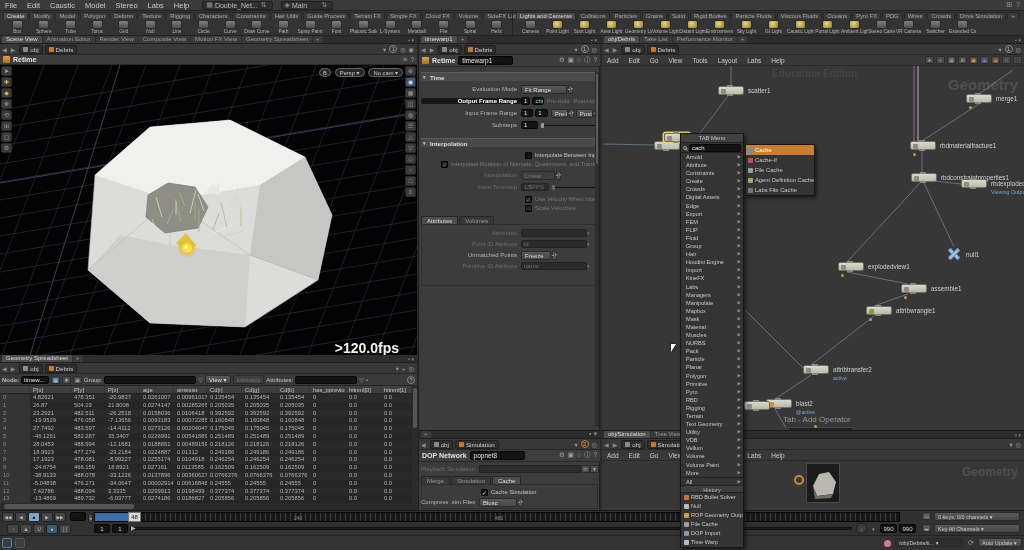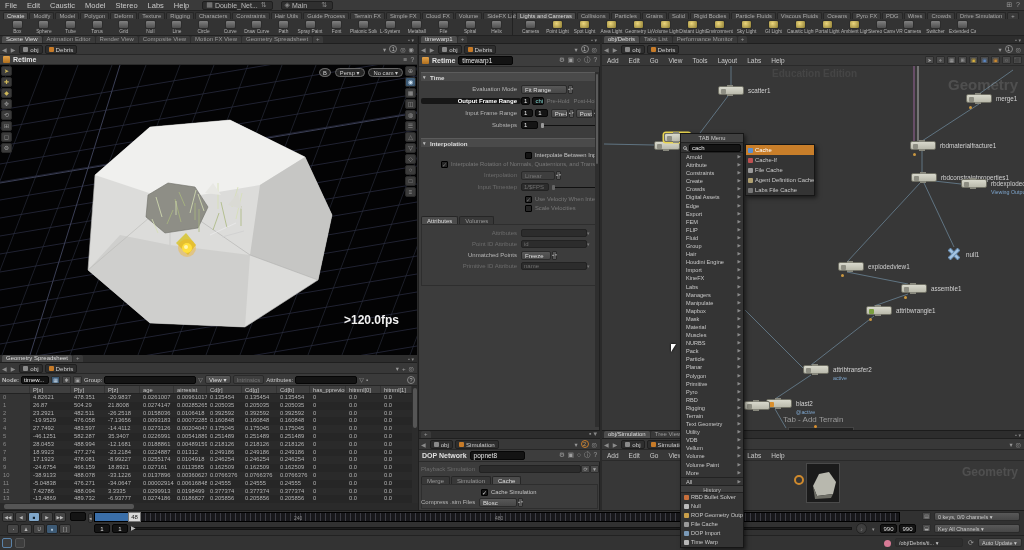--- a/index.html
+++ b/index.html
@@ -457,21 +457,21 @@
         <circle cx="187" cy="183" r="5" fill="#ffdf3d" opacity="1"></circle>
         <circle cx="186" cy="182" r="2" fill="#fff6b0" opacity="1"></circle>
         <line x1="210" y1="170" x2="236" y2="158" stroke="#e8e8e8" stroke-width="0.9"></line>
         <line x1="222" y1="172" x2="244" y2="166" stroke="#cfcfcf" stroke-width="0.8"></line>
       </svg>
     <div class="abs" style="right:14px;top:3px">
       <span class="pill" style="border-radius:50%;padding:0 3px">B</span>
       <span class="pill"><span>Persp</span> ▾</span>
       <span class="pill"><span>No cam</span> ▾</span>
     </div>
-    <div class="abs" style="right:18px;top:248px;font-size:12px;font-weight:bold;color:#f2f2f2">&gt;120.0fps</div>
+    <div class="abs" style="right:18px;top:275px;font-size:14px;font-weight:bold;color:#f2f2f2">&gt;120.0fps</div>
   </div>
   <div class="abs" id="vp-ltools" style="left:0;top:65px;width:14px">
       <div class="vticon" style="color: rgb(205, 183, 90);">➤</div>
       <div class="vticon" style="color: rgb(205, 183, 90);">✚</div>
       <div class="vticon" style="color: rgb(205, 183, 90);">◆</div>
       <div class="vticon">✥</div>
       <div class="vticon">⟲</div>
       <div class="vticon">⊞</div>
       <div class="vticon">◻</div>
       <div class="vticon">⚙</div>
@@ -1056,21 +1056,21 @@
         <div class="nsub" style="left: 231px; top: 339px;">active</div>
         <div class="node" style="left: 164px; top: 363px;">
           <div class="nchip" style="background: rgb(217, 143, 46);"></div>
         </div>
         <div class="nlabel" style="left: 194px; top: 364px;">blast2</div>
         <div class="nsub" style="left: 194px; top: 373px;">@active</div>
         <div class="node" style="left: 142px; top: 365px;">
           <div class="nchip"></div>
         </div>
       </div>
-    <div class="abs" style="left:181px;top:379px;font-size:8px;color:#9a9a9a">Tab - Add Terrain</div>
+    <div class="abs" style="left:181px;top:379px;font-size:8px;color:#9a9a9a">Tab - Add Operator</div>
     <div class="abs" style="left:186px;top:391px;width:66px;height:4px;background:#222;border:1px solid #444"></div>
     <div class="abs" style="left:212px;top:389px;width:3px;height:3px;border-radius:50%;background:#d98f2e"></div>
   </div>
 
   <div class="abs" style="left:602px;top:430px;width:422px;height:80px;background:#373737;border-top:1px solid #1c1c1c;overflow:hidden">
     <div class="panetabs" style="left:0;top:0;width:422px;height:8px" id="tabs-br">
         <span class="ptab active">obj/Simulation</span>
         <span class="ptab">Tree View</span>
         <span class="ptab plus">+</span>
         <span style="margin-left: auto; color: rgb(136, 136, 136); padding-right: 3px; font-size: 5px;">▪ ▾</span>

